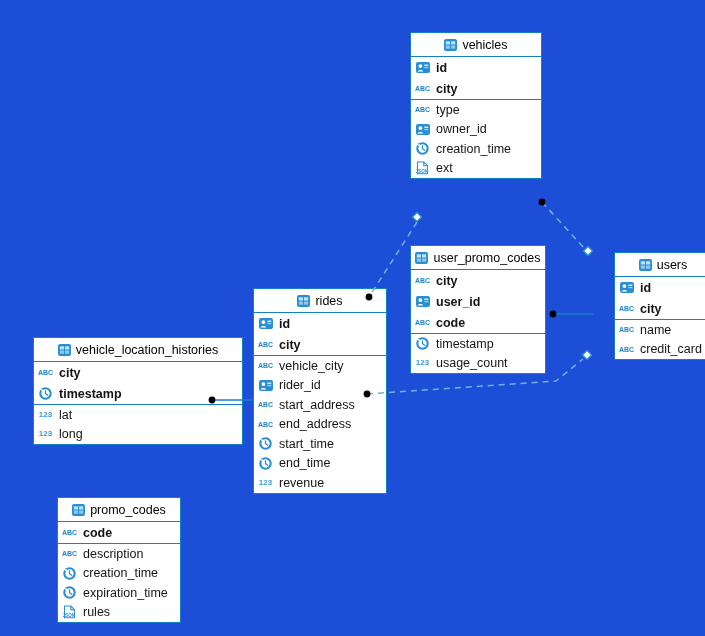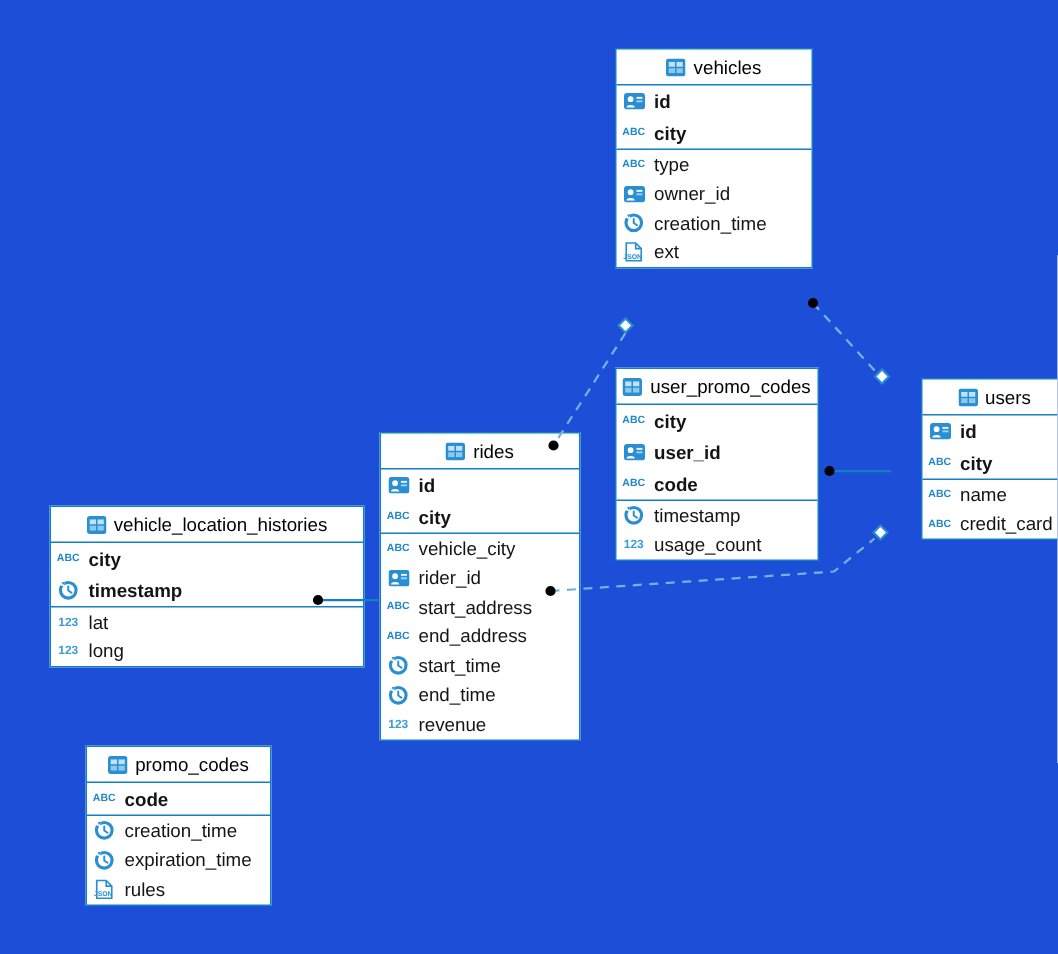--- a/index.html
+++ b/index.html
@@ -380,20 +380,26 @@
         <div class="row">
           <span class="ic">
             <span class="icon-abc">ABC</span>
           </span>
           <span class="lbl">code</span>
         </div>
       </div>
       <div class="section fields">
         <div class="row">
           <span class="ic">
+            <span class="icon-abc">ABC</span>
+          </span>
+          <span class="lbl">description</span>
+        </div>
+        <div class="row">
+          <span class="ic">
             <svg width="13" height="13" viewBox="0 0 13 13">
               <circle cx="6.5" cy="6.5" r="5.2" fill="none" stroke="#2a8fd2" stroke-width="2.1"></circle>
               <path d="M6.5 3.9v2.8l2.2 1.5" fill="none" stroke="#2a8fd2" stroke-width="1.3" stroke-linecap="round"></path>
               <path d="M0.6 2.6l3.4-1.6-0.3 3.4z" fill="#ffffff"></path>
               <path d="M2.2 0.9l2.2 0.4-1.5 1.7z" fill="#2a8fd2"></path>
             </svg>
           </span>
           <span class="lbl">creation_time</span>
         </div>
         <div class="row">

